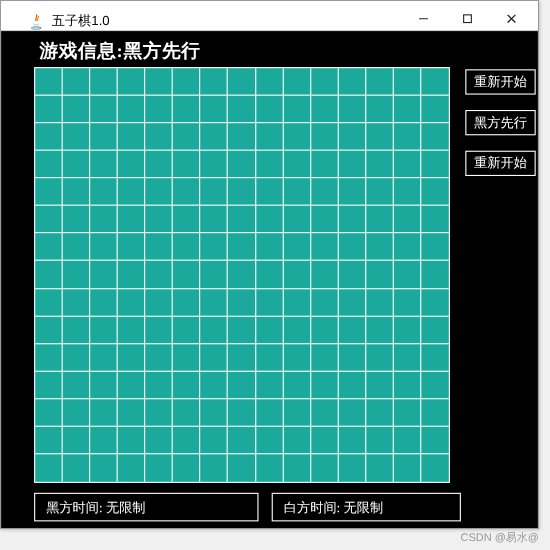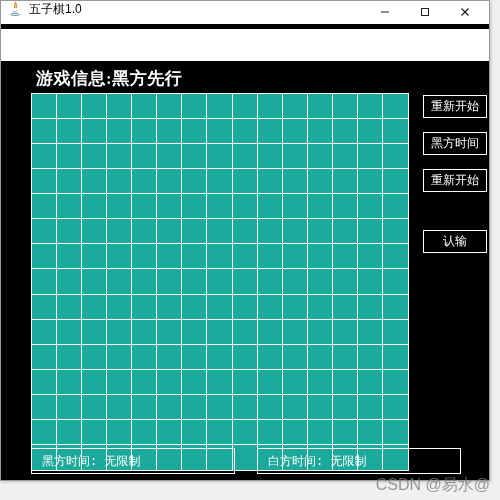--- a/index.html
+++ b/index.html
@@ -17,23 +17,23 @@
     background: #fff;
     border: 1px solid #999;
     box-shadow: 1px 1px 3px rgba(0,0,0,0.2);
     display: flex;
     flex-direction: column;
   }
   .titlebar {
     height: 28px;
     background: #fff;
     display: flex;
-    align-items: flex-start;
-    padding: 0 4px 0 6px;
-    border-bottom: 5px solid #000000;
+    align-items: flex-end;
+    padding: 0 4px 0 24px;
+    border-bottom: 1px solid #000000;
   }
   .app-icon {
     width: 16px; height: 16px;
     margin-right: 6px;
     flex-shrink: 0;
   }
   .title-text {
     font-size: 12px;
     color: #000;
     flex: 1;
@@ -49,21 +49,20 @@
     align-items: center;
     justify-content: center;
     font-size: 11px;
     color: #222;
   }
   .win-btn svg { display: block; }
   .client {
     flex: 1;
     background: #000;
     position: relative;
-    margin-top: 32px;
   }
   .info-label {
     position: absolute;
     left: 35px;
     top: 6px;
     color: #fff;
     font-size: 17px;
     font-weight: bold;
     letter-spacing: 0.5px;
     font-family: "SimSun", serif;
@@ -115,29 +114,29 @@
   .timer {
     position: absolute;
     bottom: 6px;
     height: 26px;
     border: 1px solid #fff;
     color: #fff;
     font-size: 12px;
     display: flex;
     align-items: center;
     padding: 0 10px;
-    font-family: Liberation Mono, monospace;
+    font-family: Liberation Serif, serif;
   }
   .timer-black { left: 30px; width: 204px; }
-  .timer-white { left: 256px; width: 204px; }
+  .timer-white { left: 246px; width: 172px; }
   .watermark {
     position: absolute;
     right: 10px;
     bottom: 4px;
-    font-size: 16px;
+    font-size: 10px;
     color: rgba(120,120,120,0.75);
     font-family: Arial, sans-serif;
     pointer-events: none;
     text-align: center;
   }
 </style>
 </head>
 <body>
 
 <div class="window">
@@ -400,24 +399,23 @@
           <div class="cell"></div>
           <div class="cell"></div>
           <div class="cell"></div>
           <div class="cell"></div>
           <div class="cell"></div>
         </div>
     </div>
 
     <div class="side-panel">
       <div class="side-btn">重新开始</div>
-      <div class="side-btn">黑方时间</div>
+      <div class="side-btn">黑方先行</div>
       <div class="side-btn">重新开始</div>
       <div class="side-gap"></div>
-      <div class="side-btn">认输</div>
     </div>
 
     <div class="timer timer-black">
       <span>黑方时间:  无限制</span>
     </div>
     <div class="timer timer-white">
       <span>白方时间:  无限制</span>
     </div>
   </div>
 </div>

